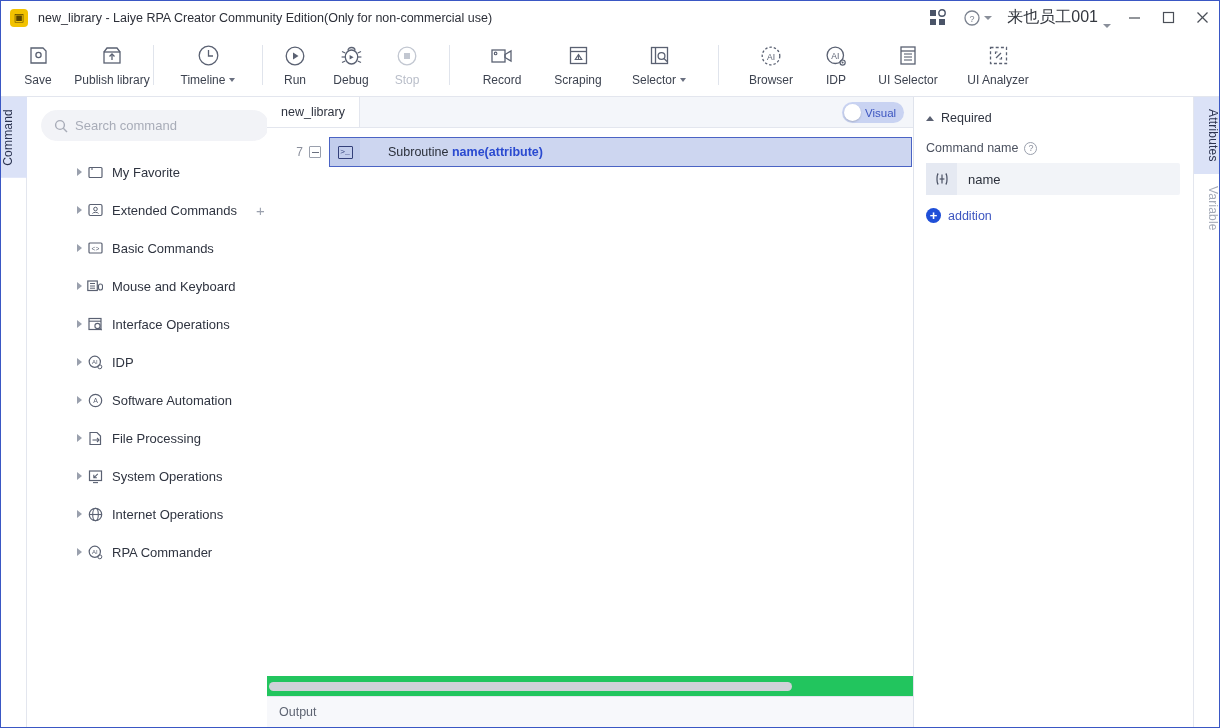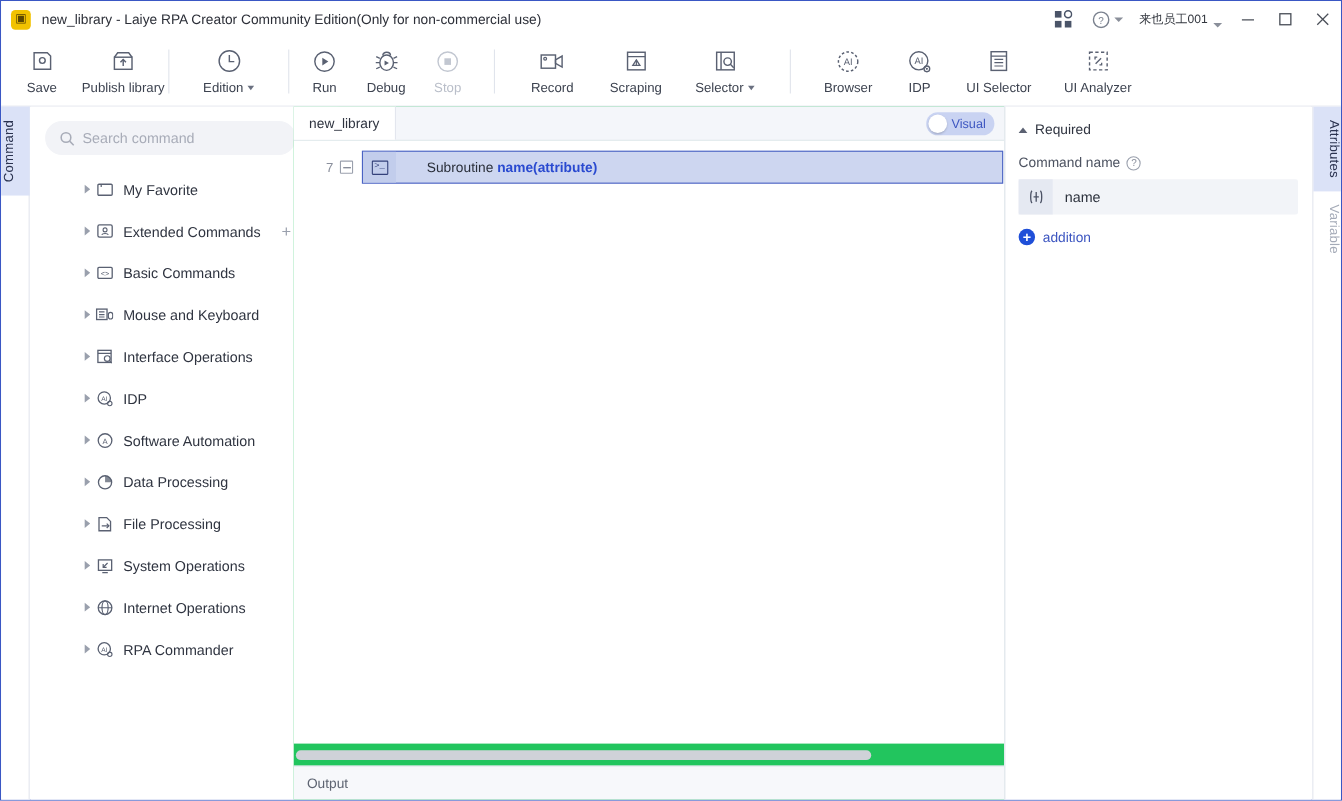--- a/index.html
+++ b/index.html
@@ -33,21 +33,21 @@
   }
   .app-icon .glyph { font-size: 11px; color: #5a4500; font-weight: bold; line-height: 1; }
   .title-text {
     font-size: 12.5px; color: #2c2f38; white-space: nowrap;
   }
   .tb-right { margin-left: auto; display: flex; align-items: center; height: 33px; }
   .tb-btn {
     height: 33px; display: flex; align-items: center; justify-content: center;
     padding: 0 9px; color: #5a6170;
   }
-  .tb-user { font-size: 11px; color: #33373f; padding: 0 6px; display: flex; align-items: flex-end; gap: 5px;}
+  .tb-user { font-size: 16px; color: #33373f; padding: 0 6px; display: flex; align-items: flex-end; gap: 5px;}
   .caret-sm {
     width: 0; height: 0; border-left: 4px solid transparent; border-right: 4px solid transparent;
     border-top: 4px solid #8a8f9a;
   }
   .winbtn {
     width: 34px; height: 33px; display: flex; align-items: center; justify-content: center;
     color: #4a4f58; font-size: 14px;
   }
 
   
@@ -335,21 +335,21 @@
     <div class="tsep"></div>
 
     <div class="tool" style="width:100px">
       <span class="ic">
         <svg width="23" height="23" viewBox="0 0 23 23">
           <circle cx="11.5" cy="11.5" r="9.3" fill="none" stroke="#5a6172" stroke-width="1.3"></circle>
           <path d="M11.5 6v6h4.5" fill="none" stroke="#5a6172" stroke-width="1.3"></path>
         </svg>
       </span>
       <span class="lbl">
-        <span>Edition</span>
+        <span>Timeline</span>
         <span class="caret"></span>
       </span>
     </div>
 
     <div class="tsep"></div>
 
     <div class="tool" style="width:56px">
       <span class="ic">
         <svg width="22" height="22" viewBox="0 0 22 22">
           <circle cx="11" cy="11" r="8.8" fill="none" stroke="#5a6172" stroke-width="1.3"></circle>
@@ -581,30 +581,20 @@
         <span class="cmd-arrow"></span>
         <span class="cmd-ic">
           <svg width="15" height="15" viewBox="0 0 15 15">
               <circle cx="7.5" cy="7.5" r="6.2" fill="none" stroke="#5a6172" stroke-width="1.2"></circle>
               <text x="7.5" y="10.2" font-size="7" fill="#5a6172" text-anchor="middle" font-family="Liberation Sans, sans-serif">A</text>
             </svg>
         </span>
         <span class="cmd-label">Software Automation</span>
       </div>
 
-      <div class="cmd-item">
-        <span class="cmd-arrow"></span>
-        <span class="cmd-ic">
-          <svg width="15" height="15" viewBox="0 0 15 15">
-              <circle cx="7.5" cy="7.5" r="6" fill="none" stroke="#5a6172" stroke-width="1.2"></circle>
-              <path d="M7.5 7.5V1.5A6 6 0 0 1 13.5 7.5z" fill="#5a6172" opacity="0.75"></path>
-            </svg>
-        </span>
-        <span class="cmd-label">Data Processing</span>
-      </div>
 
       <div class="cmd-item">
         <span class="cmd-arrow"></span>
         <span class="cmd-ic">
           <svg width="15" height="15" viewBox="0 0 15 15">
               <path d="M2 1.5h7l3.5 3.5v8.5H2z" fill="none" stroke="#5a6172" stroke-width="1.2"></path>
               <line x1="4.5" y1="9" x2="11" y2="9" stroke="#5a6172" stroke-width="1.1"></line>
               <path d="M9 7l2 2-2 2" fill="none" stroke="#5a6172" stroke-width="1.1"></path>
             </svg>
         </span>

